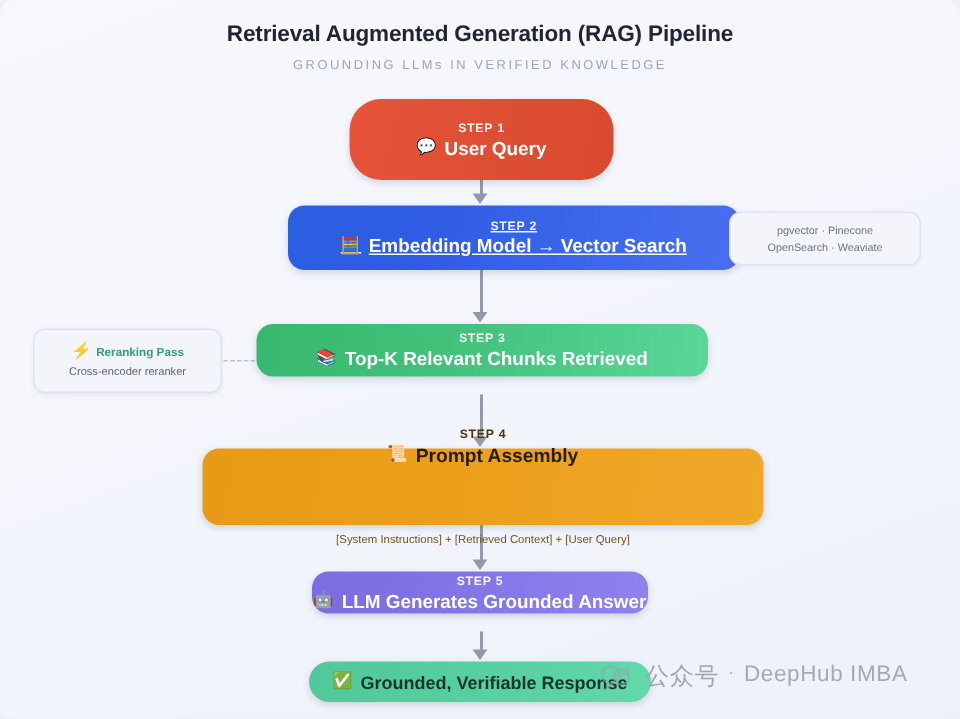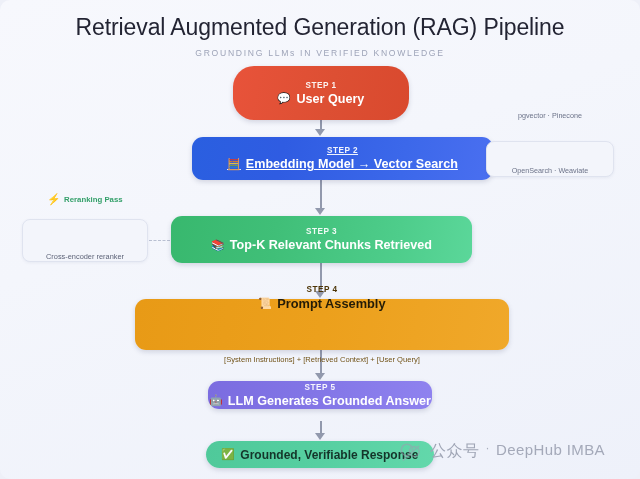--- a/index.html
+++ b/index.html
@@ -11,21 +11,21 @@
   #canvas {
     position:relative;
     width:640px; height:479px;
     background:linear-gradient(160deg,#f7f8fd 0%,#f4f6fc 40%,#eef1fa 100%);
     border-radius:10px;
     overflow:hidden;
   }
   
   #header { position:absolute; top:14px; left:0; width:640px; text-align:center; }
   #title {
-    font-size:23px; font-weight:normal; color:#232433;
+    font-size:15px; font-weight:bold; color:#232433;
     letter-spacing:-0.1px;
   }
   #subtitle {
     margin-top:7px;
     font-size:8.6px; color:#9ea4b8; letter-spacing:1.7px; font-weight:normal;
   }
   
   .box {
     position:absolute;
     display:flex; flex-direction:column;
@@ -55,21 +55,21 @@
   }
   
   #step2 {
     left:192px; top:137px; width:301px; height:43px;
     border-radius:11px;
     background:linear-gradient(100deg,#2a5fe0 0%,#2f5ce2 30%,#3c68ea 70%,#4a6ff0 100%);
     text-decoration:underline;
   }
   
   #step3 {
-    left:171px; top:216px; width:301px; height:47px;
+    left:171px; top:216px; width:301px; height:35px;
     border-radius:11px;
     background:linear-gradient(100deg,#38b86e 0%,#40bf78 35%,#4ecd8b 75%,#5bd79a 100%);
   }
   
   #step4 {
     left:135px; top:299px; width:374px; height:51px;
     border-radius:11px;
     background:linear-gradient(100deg,#e89a16 0%,#eca01c 50%,#f0a82a 100%);
   }
   #step4 .step-label { color:#4c3406; opacity:1; }
@@ -89,23 +89,22 @@
   }
   #final .step-main { font-size:12px; color:#14352a; }
 
   
   .note {
     position:absolute;
     background:#f3f5fb;
     border:1px solid #dfe3ef;
     border-radius:8px;
     display:flex; flex-direction:column;
-    align-items:center; justify-content:flex-end;
+    align-items:center; justify-content:center;
     box-shadow:0 1px 3px rgba(60,70,110,0.07);
-    gap:44px;
   }
   .note-title {
     font-size:7.8px; font-weight:bold;
     display:flex; align-items:center; gap:3px;
     white-space:nowrap;
   }
   .note-sub { font-size:7.4px; color:#5d6378; margin-top:3px; white-space:nowrap; }
   #note-left { left:22px; top:219px; width:126px; height:43px; }
   #note-left .note-title { color:#34a06a; }
   #note-right { left:486px; top:141px; width:128px; height:36px; }

